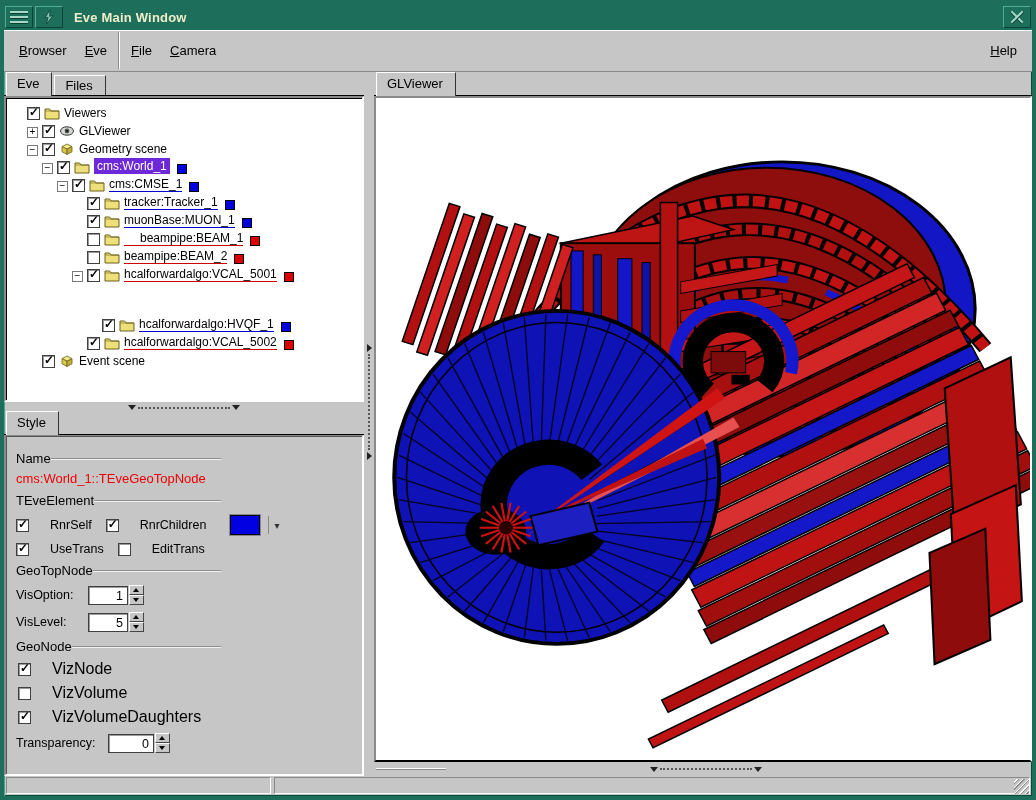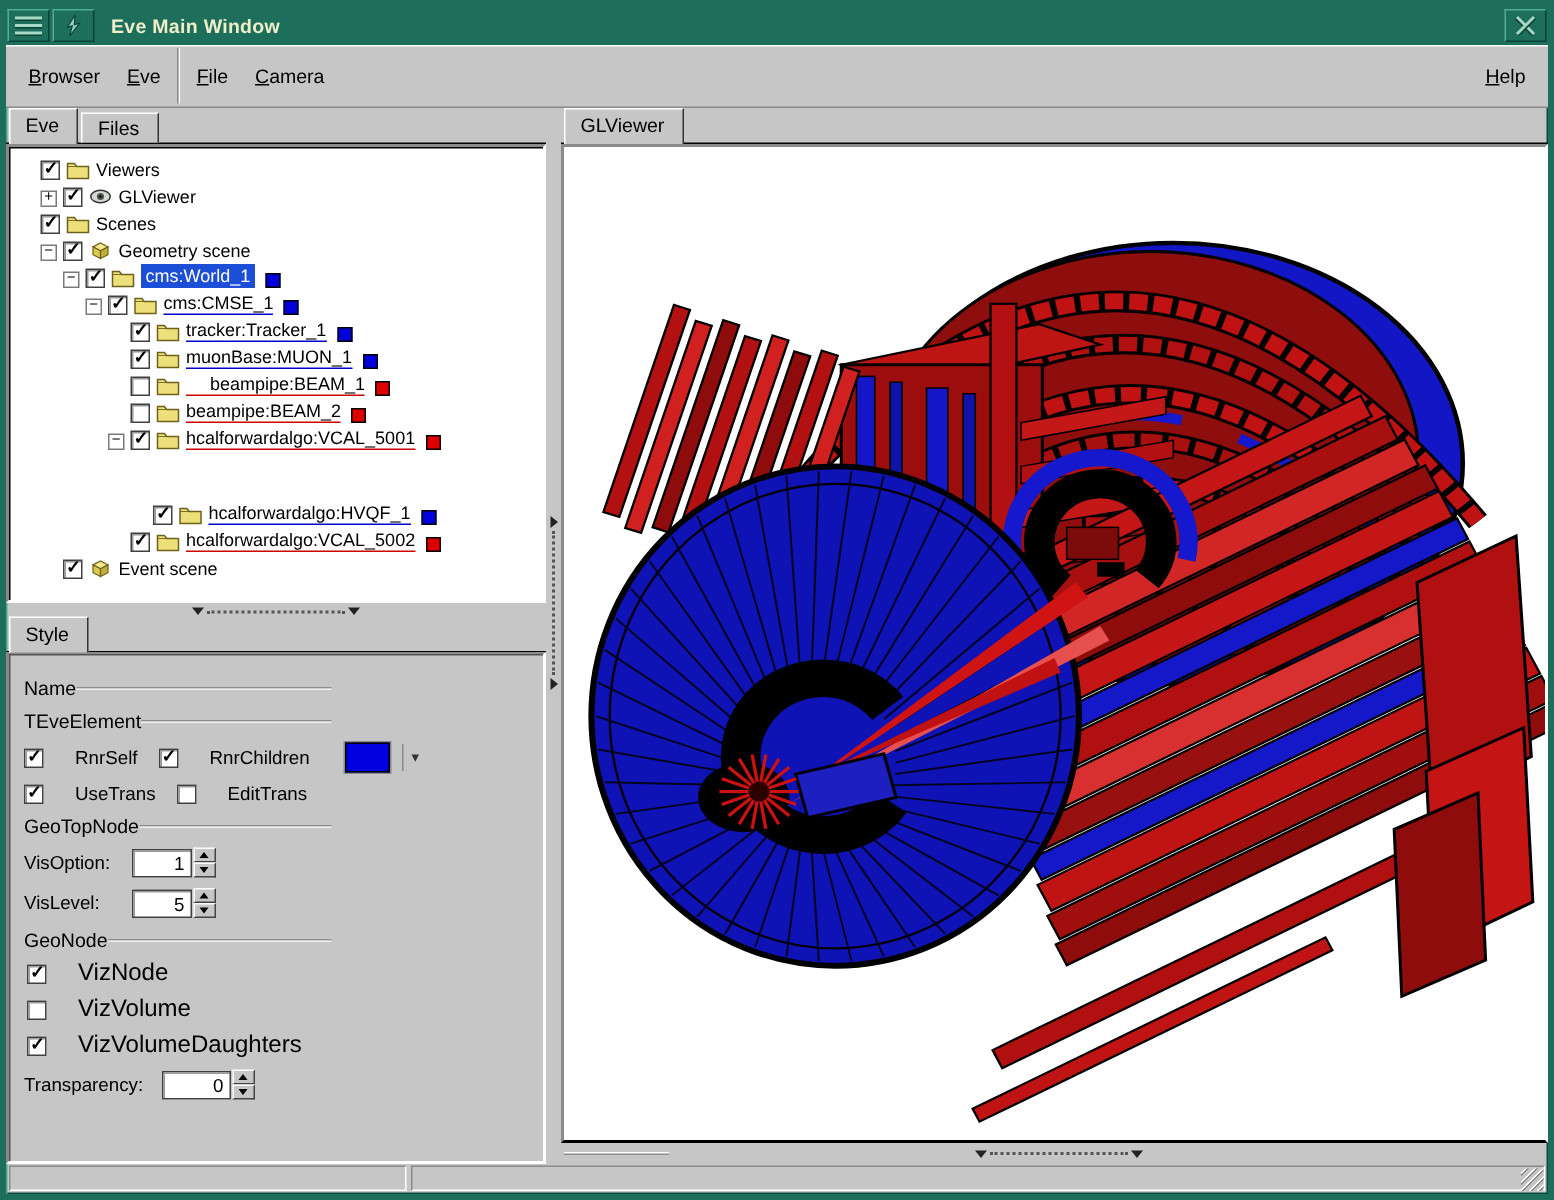--- a/index.html
+++ b/index.html
@@ -50,21 +50,21 @@
 
   .trow{height:18px;display:flex;align-items:flex-end;gap:4px;white-space:nowrap;}
   .exp{width:11px;height:11px;flex:0 0 auto;visibility:hidden;background:#fff;border:1px solid #7a7a7a;
        font-size:10px;line-height:8px;text-align:center;color:#000;}
   .exp.has{visibility:visible;}
   .cbx{width:13px;height:13px;flex:0 0 auto;background:#fff;border:1px solid #404040;
        box-shadow:inset 1px 1px 0 #9a9a9a;position:relative;}
   .cbx.checked::after{content:"✓";position:absolute;left:1px;top:-3px;font-size:12px;font-weight:bold;color:#000;}
   .ticon{width:16px;height:14px;flex:0 0 auto;}
   .tlabel{font-size:12px;color:#000;line-height:14px;}
-  .tlabel.sel{background:#1d4ed8;color:#fff;padding:1px 3px;border-bottom:none !important;}
+  .tlabel.sel{background:#6d28d9;color:#fff;padding:1px 3px;border-bottom:none !important;}
   .sq{width:10px;height:10px;border:1px solid #000;flex:0 0 auto;margin-left:3px;}
 
   
   .hsplit{height:11px;display:flex;align-items:center;justify-content:center;gap:2px;flex:0 0 auto;}
   .hsplit .dots{width:92px;border-top:2px dotted #555;}
   .arr-dn{width:0;height:0;border-left:4px solid transparent;border-right:4px solid transparent;border-top:5px solid #222;}
   .arr-rt{width:0;height:0;border-top:4px solid transparent;border-bottom:4px solid transparent;border-left:5px solid #222;}
   .vsplit{width:10px;display:flex;flex-direction:column;align-items:center;flex:0 0 auto;background:#c6c6c6;}
   .vsplit .top-gap{height:272px;flex:0 0 auto;}
   .vsplit .vdots{height:96px;border-left:2px dotted #555;margin:2px 0;}
@@ -189,29 +189,20 @@
   </div>
           <div class="trow" style="padding-left: 17px;">
     <span class="exp has">+</span>
     <span class="cbx checked"></span>
     <svg class="ticon" viewBox="0 0 16 14">
               <use href="#ic-eye"></use>
             </svg>
     <span class="tlabel">GLViewer</span>
 
   </div>
-          <div class="trow" style="padding-left: 2px;">
-    <span class="exp"></span>
-    <span class="cbx checked"></span>
-    <svg class="ticon" viewBox="0 0 16 14">
-              <use href="#ic-folder"></use>
-            </svg>
-    <span class="tlabel">Scenes</span>
-
-  </div>
           <div class="trow" style="padding-left: 17px;">
     <span class="exp has">−</span>
     <span class="cbx checked"></span>
     <svg class="ticon" viewBox="0 0 16 14">
               <use href="#ic-cube"></use>
             </svg>
     <span class="tlabel">Geometry scene</span>
 
   </div>
           <div class="trow" style="padding-left: 32px;">
@@ -314,20 +305,21 @@
 
       <div class="tab-row style-tab-row">
         <div class="tab active">Style</div>
       </div>
 
       <div class="style-panel">
         <div class="sect-head">
           <span class="h-lbl">Name</span>
             <span class="rule"></span>
         </div>
+        <div class="name-value">cms:World_1::TEveGeoTopNode</div>
 
         <div class="sect-head">
           <span class="h-lbl">TEveElement</span>
             <span class="rule"></span>
         </div>
         <div class="srow">
           <span class="cb-group">
             <span class="cbx checked"></span>
             <span>RnrSelf</span>
           </span>

